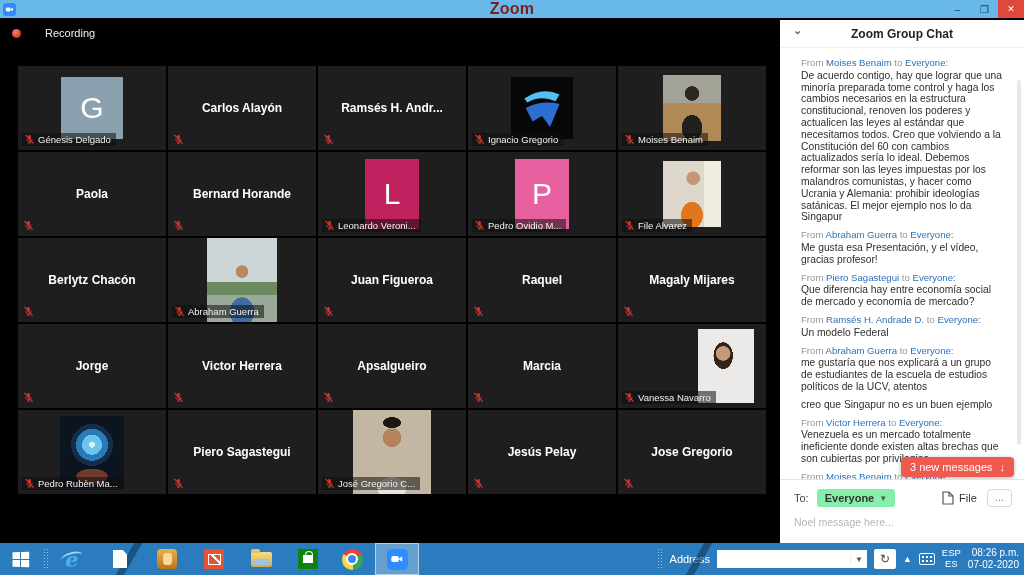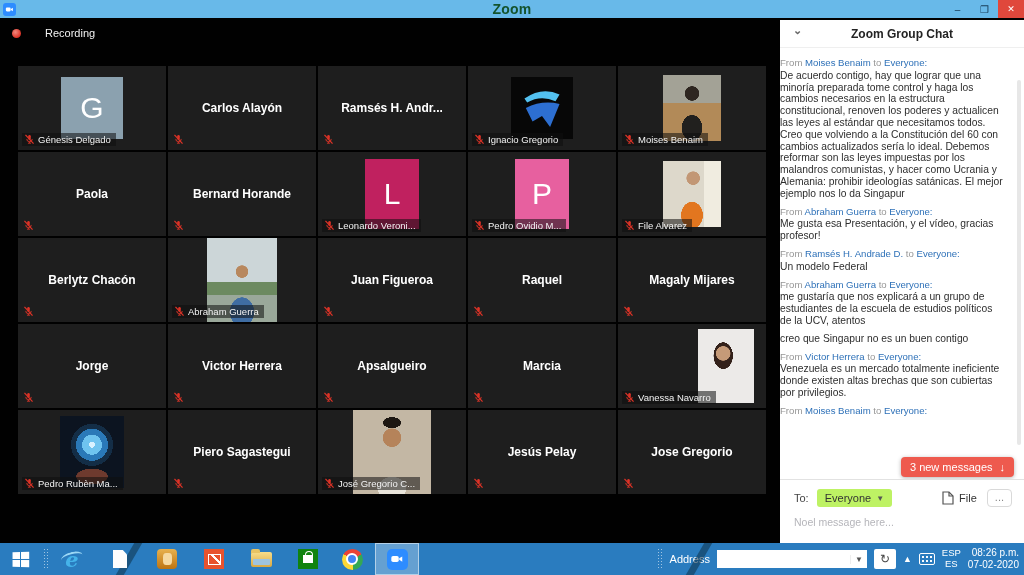--- a/index.html
+++ b/index.html
@@ -6,22 +6,22 @@
   *{box-sizing:border-box;}
   #screen{position:relative;width:1024px;height:575px;overflow:hidden;
           font-family:"Liberation Sans",sans-serif;background:#010101;}
 
   
   .titlebar{position:absolute;top:0;left:0;right:0;height:18px;background:#68b9e9;
             display:flex;align-items:center;}
   .app-ico{width:13px;height:13px;border-radius:3px;background:#2d8cff;margin-left:3px;
            display:flex;align-items:center;justify-content:center;}
   .app-ico svg{width:9px;height:9px;}
-  .tb-title{position:absolute;left:0;right:0;text-align:center;font-size:14px;
-            color:#14532d;font-weight:bold;letter-spacing:.2px;}
+  .tb-title{position:absolute;left:0;right:0;text-align:center;font-size:16px;
+            color:#7f1d1d;font-weight:bold;letter-spacing:.2px;}
   .tb-controls{position:absolute;right:0;top:0;height:18px;display:flex;}
   .tb-btn{width:27px;height:18px;display:flex;align-items:center;justify-content:center;
           font-size:10px;color:#173c57;cursor:default;}
   .tb-btn.close{width:26px;background:#e0483c;color:#fff;font-size:9px;}
 
   
   .main{position:absolute;top:18px;left:0;right:0;bottom:32px;background:#010101;}
   .recording{position:absolute;top:9px;left:12px;display:flex;align-items:center;gap:24px;
              color:#f2f2f2;font-size:11px;}
   .rec-dot{width:9px;height:9px;border-radius:50%;background:radial-gradient(circle at 38% 35%,#f2887d,#dd3327 70%);}
@@ -71,33 +71,33 @@
       radial-gradient(circle at 50% 33%, #b5835a 9px, transparent 9.5px),
       radial-gradient(ellipse 23px 20px at 50% 94%, #e8e4da 60%, transparent 61%),
       linear-gradient(180deg,#c3b7a4 0 100%);}
 
   
   .chat{position:absolute;top:2px;right:0;width:244px;bottom:0;background:#fff;}
   .chat-header{height:28px;display:flex;align-items:center;justify-content:center;position:relative;
                font-size:12px;font-weight:bold;color:#232323;border-bottom:1px solid #efefef;}
   .chat-collapse{position:absolute;left:13px;top:4px;font-size:11px;color:#666;cursor:default;}
   .chat-messages{position:absolute;top:30px;left:0;right:0;bottom:64px;overflow:hidden;
-                 padding:7px 20px 0 0;font-size:10.3px;line-height:11.8px;color:#2e2e2e;}
+                 padding:7px 20px 0 21px;font-size:10.3px;line-height:11.8px;color:#2e2e2e;}
   .msg{margin-bottom:6px;}
   .msg-head{font-size:9.6px;color:#969696;margin-bottom:1px;}
   .msg-head .name{color:#2e71b8;text-decoration:none;}
   .scroll-thumb{position:absolute;right:3px;top:60px;width:4px;height:365px;background:#e7e7e7;border-radius:2px;}
   .new-msgs{position:absolute;right:10px;bottom:66px;background:#ee5a4e;color:#fff;font-size:11px;
             padding:4px 9px;border-radius:4px;display:flex;align-items:center;gap:7px;
             box-shadow:0 1px 4px rgba(0,0,0,.3);cursor:default;}
   .composer{position:absolute;left:0;right:0;bottom:0;height:64px;border-top:1px solid #e2e2e2;
             padding:9px 12px 0 14px;background:#fff;}
   .comp-row{display:flex;align-items:center;font-size:11px;color:#444;}
-  .to-select{background:#bef264;border-radius:3px;padding:3px 8px;margin-left:8px;color:#333;
-             display:flex;align-items:center;gap:5px;font-weight:normal;cursor:default;}
+  .to-select{background:#86efac;border-radius:3px;padding:3px 8px;margin-left:8px;color:#333;
+             display:flex;align-items:center;gap:5px;font-weight:bold;cursor:default;}
   .to-select .chev{font-size:8px;color:#555;}
   .comp-spacer{flex:1;}
   .file-btn{display:flex;align-items:center;gap:5px;color:#333;margin-right:10px;cursor:default;}
   .file-btn svg{width:12px;height:14px;}
   .more-btn{border:1px solid #d9d9d9;border-radius:4px;padding:1px 7px 3px;color:#888;font-size:11px;cursor:default;}
   .type-placeholder{margin-top:9px;color:#b5b5ba;font-size:10.5px;}
 
   
   .taskbar{position:absolute;left:0;right:0;bottom:0;height:32px;background:#2a7cbf;
            display:flex;align-items:center;overflow:hidden;}
@@ -593,20 +593,29 @@
   <div class="msg">
     <div class="msg-head">
       <span class="w-from">From </span>
       <span class="name">Abraham Guerra</span>
       <span class="w-to"> to </span>
       <span class="name">Everyone:</span>
     </div>
     <div class="msg-text">Me gusta esa Presentación, y el vídeo, gracias profesor!</div>
   </div>
 
+  <div class="msg">
+    <div class="msg-head">
+      <span class="w-from">From </span>
+      <span class="name">Piero Sagastegui</span>
+      <span class="w-to"> to </span>
+      <span class="name">Everyone:</span>
+    </div>
+    <div class="msg-text">Que diferencia hay entre economía social de mercado y economía de mercado?</div>
+  </div>
 
   <div class="msg">
     <div class="msg-head">
       <span class="w-from">From </span>
       <span class="name">Ramsés H. Andrade D.</span>
       <span class="w-to"> to </span>
       <span class="name">Everyone:</span>
     </div>
     <div class="msg-text">Un modelo Federal</div>
   </div>
@@ -615,21 +624,21 @@
     <div class="msg-head">
       <span class="w-from">From </span>
       <span class="name">Abraham Guerra</span>
       <span class="w-to"> to </span>
       <span class="name">Everyone:</span>
     </div>
     <div class="msg-text">me gustaría que nos explicará a un grupo de estudiantes de la escuela de estudios políticos de la UCV, atentos</div>
   </div>
 
   <div class="msg">
-    <div class="msg-text">creo que Singapur no es un buen contigo</div>
+    <div class="msg-text">creo que Singapur no es un buen ejemplo</div>
   </div>
 
   <div class="msg">
     <div class="msg-head">
       <span class="w-from">From </span>
       <span class="name">Victor Herrera</span>
       <span class="w-to"> to </span>
       <span class="name">Everyone:</span>
     </div>
     <div class="msg-text">Venezuela es un mercado totalmente ineficiente donde existen altas brechas que son cubiertas por privilegios.</div>

